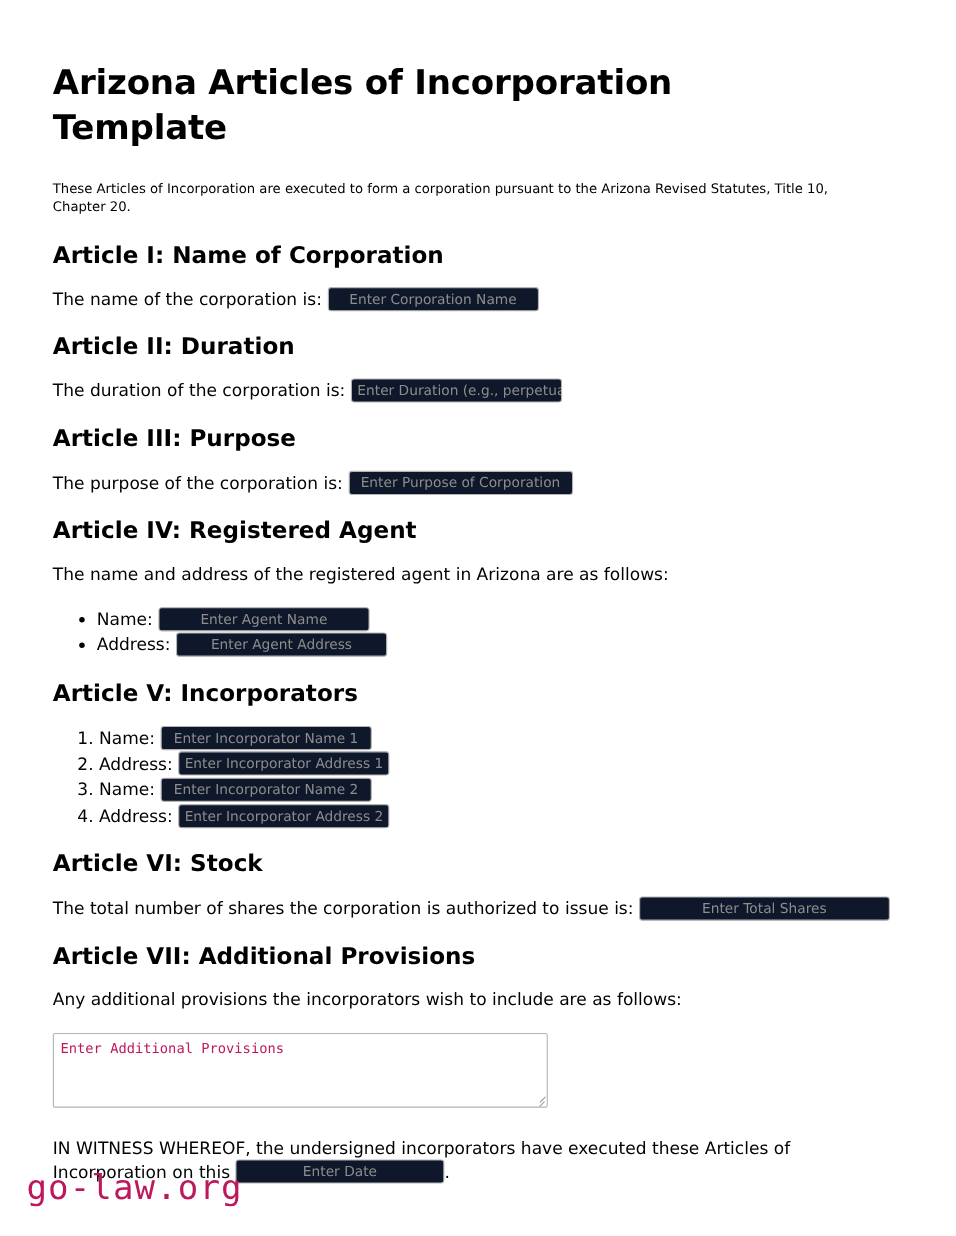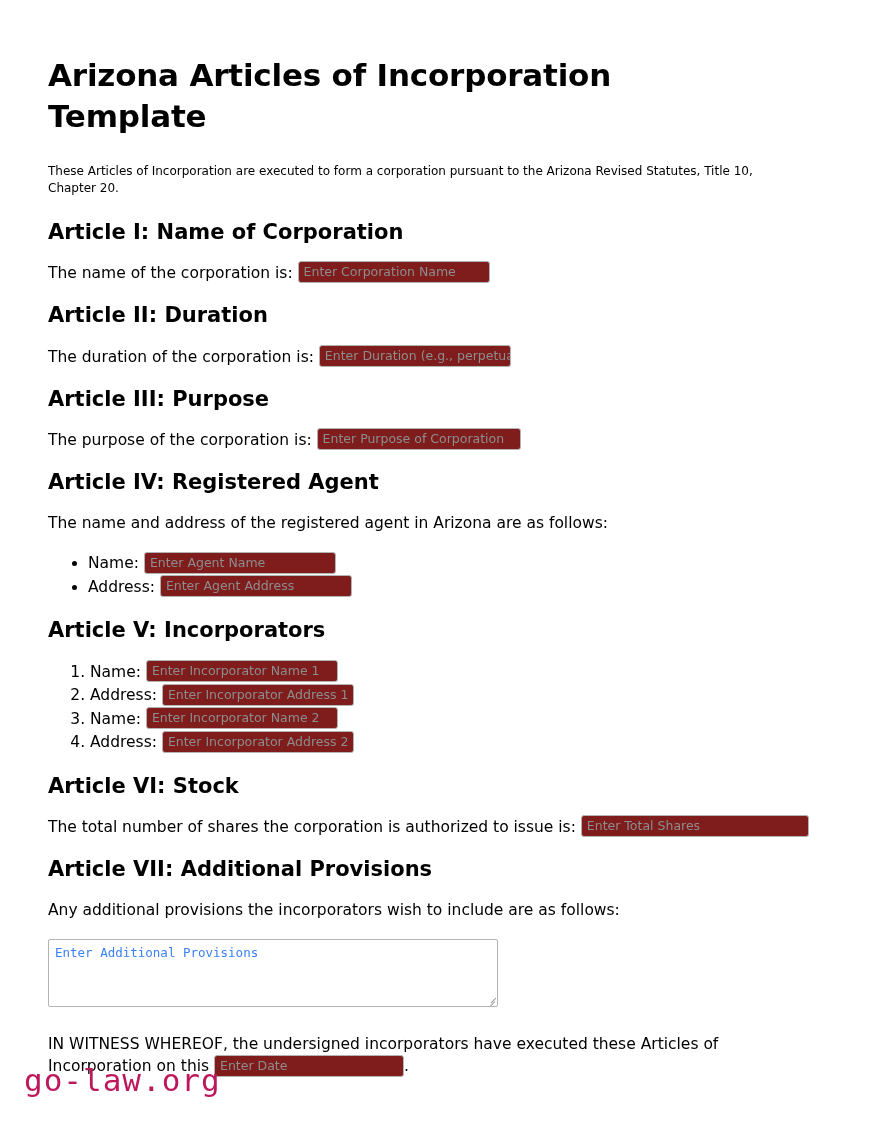--- a/index.html
+++ b/index.html
@@ -60,30 +60,31 @@
   }
   p.article-line .lead { white-space: pre; }
 
   .field {
     display: inline-block;
     vertical-align: middle;
     box-sizing: border-box;
     height: 22px;
     border: 1px solid #b4b4b4;
     border-radius: 3px;
-    background: #7f1d1d;
+    background: #0f172a;
     font-family: "DejaVu Sans", sans-serif;
     font-size: 12.5px;
     line-height: 20px;
     color: #8d8d8d;
     padding: 0 5px;
     overflow: hidden;
     white-space: nowrap;
     position: relative;
     top: -1px;
+    text-align: center;
   }
   .field .ph {
     display: block;
     white-space: nowrap;
   }
 
   .w-corp   { width: 192px; }
   .w-dur    { width: 192px; }
   .w-purp   { width: 204px; }
   .w-agname { width: 192px; }
@@ -120,21 +121,21 @@
   .provisions-box {
     box-sizing: border-box;
     width: 450px;
     height: 68px;
     border: 1px solid #b4b4b4;
     border-radius: 2px;
     background: #fff;
     font-family: "DejaVu Sans Mono", monospace;
     font-size: 12.5px;
     line-height: 18px;
-    color: #3b82f6;
+    color: #be185d;
     padding: 4px 6px;
     margin: 0 0 26px 0;
     position: relative;
     overflow: hidden;
   }
   .resize-grip {
     position: absolute;
     right: 1px;
     bottom: 1px;
     width: 13px;

